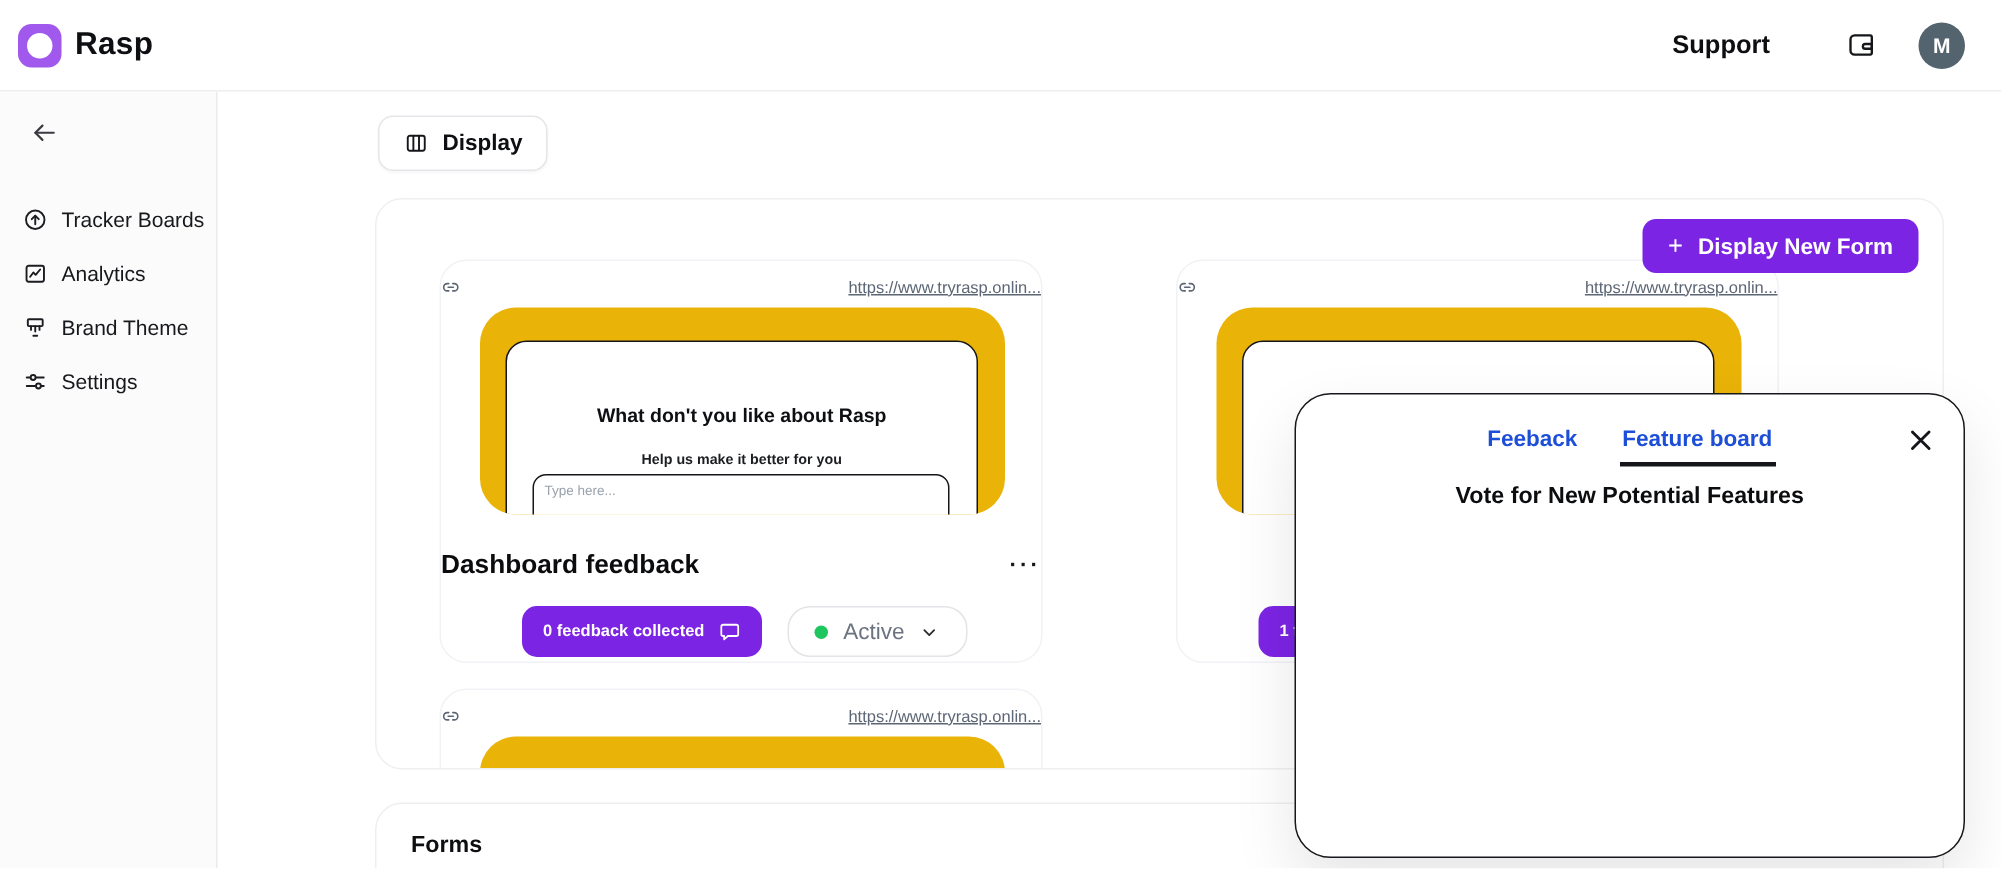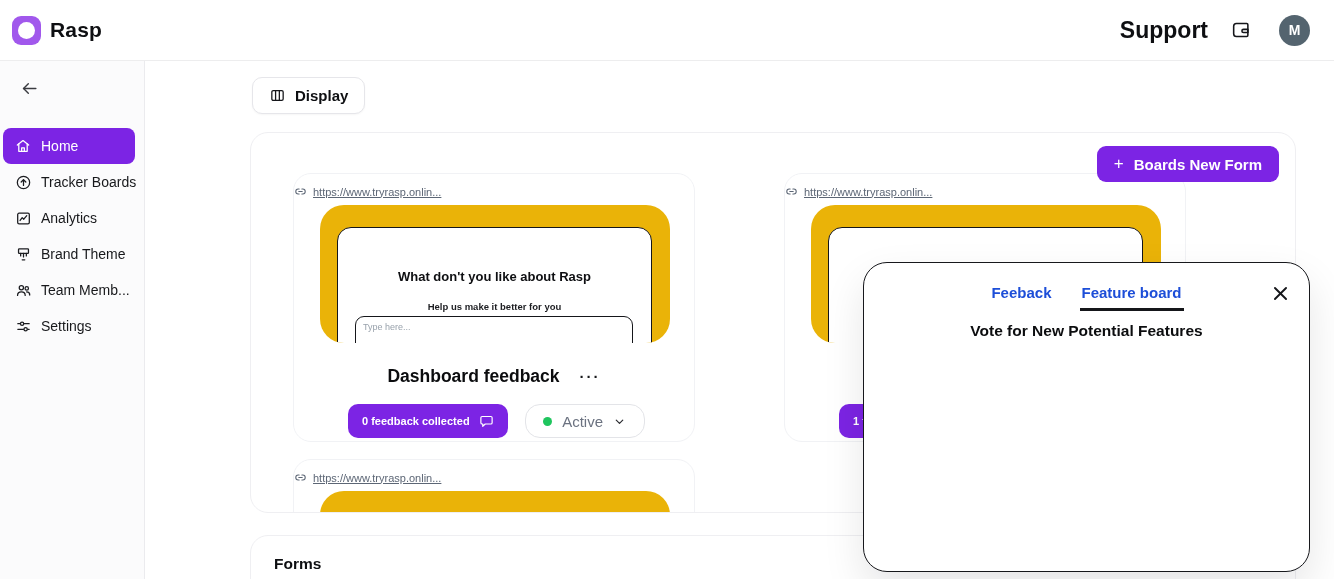--- a/index.html
+++ b/index.html
@@ -12,21 +12,21 @@
   .topbar{
     position:absolute;top:0;left:0;width:1334px;height:61px;background:#fff;
     border-bottom:1px solid #ededee;display:flex;align-items:center;
     padding:0 24px 0 12px;z-index:6;
   }
   .brand-wrap{display:flex;align-items:center;gap:9px;}
   .logo-icon{width:29px;height:29px;border-radius:9px;background:#A158EC;display:flex;align-items:center;justify-content:center;}
   .logo-ring{width:17px;height:17px;border-radius:50%;background:#fff;}
   .brand-text{font-size:21px;font-weight:800;letter-spacing:.2px;color:#0e0f12;}
   .topbar-spacer{flex:1;}
-  .support-link{font-size:23px;font-weight:700;color:#0e0f12;margin-right:22px;cursor:pointer;}
+  .support-link{font-size:17px;font-weight:700;color:#0e0f12;margin-right:50px;cursor:pointer;}
   .wallet-btn{background:none;border:none;padding:0;margin-right:27px;cursor:pointer;display:flex;}
   .avatar{width:31px;height:31px;border-radius:50%;background:#54646F;color:#fff;font-size:14px;font-weight:700;
     display:flex;align-items:center;justify-content:center;cursor:pointer;}
   
   .sidebar{position:absolute;top:61px;left:0;width:145px;height:518px;background:#fbfbfc;border-right:1px solid #ebebee;z-index:2;}
   .back-btn{position:absolute;top:16px;left:18px;background:none;border:none;padding:2px;cursor:pointer;display:flex;}
   .side-nav{position:absolute;top:67px;left:0;right:0;display:flex;flex-direction:column;}
   .nav-item{height:36px;display:flex;align-items:center;gap:9px;padding-left:14px;font-size:14px;font-weight:500;color:#17181b;cursor:pointer;}
   .nav-item .nav-icon{display:flex;width:18px;justify-content:center;}
   .nav-item.active{background:#7C24E4;color:#fff;border-radius:8px;margin:0 9px 0 3px;padding-left:11px;}
@@ -46,34 +46,34 @@
     position:absolute;right:16px;top:13px;height:36px;padding:0 17px;background:#7C24E4;color:#fff;
     border:none;border-radius:9px;display:flex;align-items:center;gap:10px;cursor:pointer;
     font-family:inherit;font-size:15px;font-weight:700;z-index:3;
   }
   .plus-glyph{font-size:17px;font-weight:400;line-height:1;position:relative;top:-1px;}
   .form-card{position:absolute;width:402px;height:269px;background:#fff;border:1px solid #f1f2f5;border-radius:18px;}
   .card-1{left:42px;top:40px;}
   .card-2{left:533px;top:40px;}
   .card-3{left:42px;top:326px;}
   .card-url{
-    display:flex;justify-content:flex-start;align-items:center;gap:6px;margin-top:11px;
+    display:flex;justify-content:space-between;align-items:center;gap:6px;margin-top:11px;
     font-size:11px;color:#5c6675;text-decoration:none;cursor:pointer;
   }
   .card-url .url-text{text-decoration:underline;}
   .card-preview{position:absolute;left:26px;top:31px;width:350px;height:138px;background:#eab308;border-radius:24px;overflow:hidden;}
   .mini-form{position:absolute;left:17px;top:22px;width:315px;height:150px;background:#fff;border:1.5px solid #15161a;border-radius:14px;text-align:center;}
   .mini-title{margin-top:41px;font-size:13px;font-weight:800;color:#0e0f12;}
   .mini-sub{margin-top:17px;font-size:9.5px;font-weight:700;color:#1c1d21;}
   .mini-input{
     position:absolute;left:17px;right:18px;top:88px;height:58px;background:#fff;
     border:1.3px solid #15161a;border-radius:9px;text-align:left;padding:5px 7px;
     font-size:9px;color:#99a2ac;
   }
-  .card-name-row{position:absolute;top:192px;left:0;width:100%;display:flex;justify-content:center;align-items:center;gap:20px;}
+  .card-name-row{position:absolute;top:192px;left:0;width:100%;display:flex;justify-content:space-between;align-items:center;gap:20px;}
   .card-name{margin:0;font-size:17.5px;font-weight:800;color:#0b0c0e;}
   .ellipsis-btn{background:none;border:none;padding:0;cursor:pointer;font-size:15px;font-weight:800;color:#17181b;letter-spacing:2px;line-height:1;}
   .card-actions{position:absolute;top:230px;left:54px;display:flex;gap:17px;align-items:center;}
   .feedback-badge{
     height:34px;background:#7C24E4;border-radius:10px;color:#fff;display:flex;align-items:center;gap:9px;
     padding:0 14px;font-size:11px;font-weight:700;border:none;cursor:pointer;font-family:inherit;white-space:nowrap;
   }
   .card-2 .feedback-badge{width:154px;}
   .status-pill{
     height:34px;width:120px;background:#fff;border:1px solid #e3e4e8;border-radius:15px;
@@ -127,30 +127,20 @@
   </header>
 
   <aside class="sidebar">
     <button class="back-btn">
       <svg width="19" height="19" viewBox="0 0 24 24" fill="none" stroke="#3a3b40" stroke-width="1.8" stroke-linecap="round" stroke-linejoin="round">
         <path d="M20 12H4.5"></path>
           <path d="M10.5 6 4.5 12l6 6"></path>
       </svg>
     </button>
     <nav class="side-nav">
-      <div class="nav-item active">
-        <span class="nav-icon">
-          <svg width="16" height="16" viewBox="0 0 24 24" fill="none" stroke="#fff" stroke-width="1.9" stroke-linecap="round" stroke-linejoin="round">
-            <path d="M3.5 10.5 12 3.8l8.5 6.7"></path>
-              <path d="M5.7 9v11h12.6V9"></path>
-              <path d="M10 20v-5.2h4V20"></path>
-          </svg>
-        </span>
-        <span class="nav-label">Home</span>
-      </div>
       <div class="nav-item">
         <span class="nav-icon">
           <svg width="17" height="17" viewBox="0 0 24 24" fill="none" stroke="#1c1d21" stroke-width="1.8" stroke-linecap="round" stroke-linejoin="round">
             <circle cx="12" cy="12" r="8.7"></circle>
               <path d="M12 16.2V8.4"></path>
               <path d="m8.7 11.4 3.3-3.3 3.3 3.3"></path>
           </svg>
         </span>
         <span class="nav-label">Tracker Boards</span>
       </div>
@@ -165,31 +155,20 @@
       </div>
       <div class="nav-item">
         <span class="nav-icon">
           <svg width="17" height="17" viewBox="0 0 24 24" fill="none" stroke="#1c1d21" stroke-width="1.8" stroke-linecap="round" stroke-linejoin="round">
             <rect x="5" y="4" width="14" height="6.5" rx="1"></rect>
               <path d="M8 10.5v3.5M12 10.5v5M16 10.5v3.5"></path>
               <path d="M10.2 19.5h3.6"></path>
           </svg>
         </span>
         <span class="nav-label">Brand Theme</span>
-      </div>
-      <div class="nav-item">
-        <span class="nav-icon">
-          <svg width="17" height="17" viewBox="0 0 24 24" fill="none" stroke="#1c1d21" stroke-width="1.8" stroke-linecap="round" stroke-linejoin="round">
-            <circle cx="9" cy="8" r="3"></circle>
-              <path d="M3.6 19c0-3 2.4-5 5.4-5s5.4 2 5.4 5"></path>
-              <circle cx="16.6" cy="9" r="2.4"></circle>
-              <path d="M16.4 14c2.6 0 4.4 1.8 4.4 4.4"></path>
-          </svg>
-        </span>
-        <span class="nav-label">Team Memb...</span>
       </div>
       <div class="nav-item">
         <span class="nav-icon">
           <svg width="17" height="17" viewBox="0 0 24 24" fill="none" stroke="#1c1d21" stroke-width="1.8" stroke-linecap="round" stroke-linejoin="round">
             <path d="M4 8h16M4 16h16"></path>
               <circle cx="10" cy="8" r="2.3" fill="#fbfbfc"></circle>
               <circle cx="15" cy="16" r="2.3" fill="#fbfbfc"></circle>
           </svg>
         </span>
         <span class="nav-label">Settings</span>
@@ -202,21 +181,21 @@
       <rect x="4" y="5" width="16" height="14" rx="2"></rect>
         <path d="M9.3 5v14M14.6 5v14"></path>
     </svg>
     <span>Display</span>
   </button>
 
   <section class="main-panel">
 
     <button class="create-btn">
       <span class="plus-glyph">+</span>
-      <span>Boards New Form</span>
+      <span>Display New Form</span>
     </button>
 
     <article class="form-card card-1">
       <a class="card-url">
         <svg width="13" height="13" viewBox="0 0 24 24" fill="none" stroke="#5c6675" stroke-width="2" stroke-linecap="round">
           <path d="M9.5 7.5H7.8a4.5 4.5 0 0 0 0 9h1.7"></path>
             <path d="M14.5 7.5h1.7a4.5 4.5 0 0 1 0 9h-1.7"></path>
             <path d="M8.8 12h6.4"></path>
         </svg>
         <span class="url-text">https://www.tryrasp.onlin...</span>

